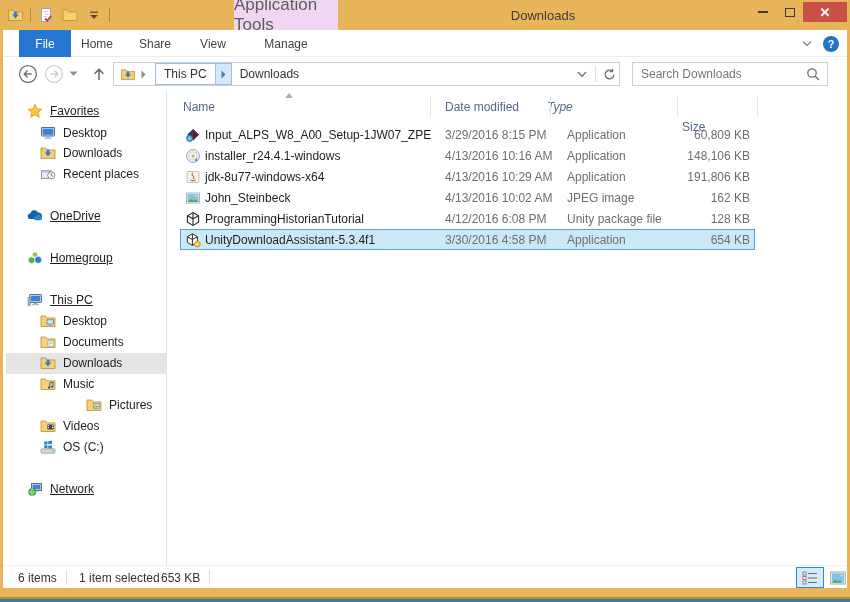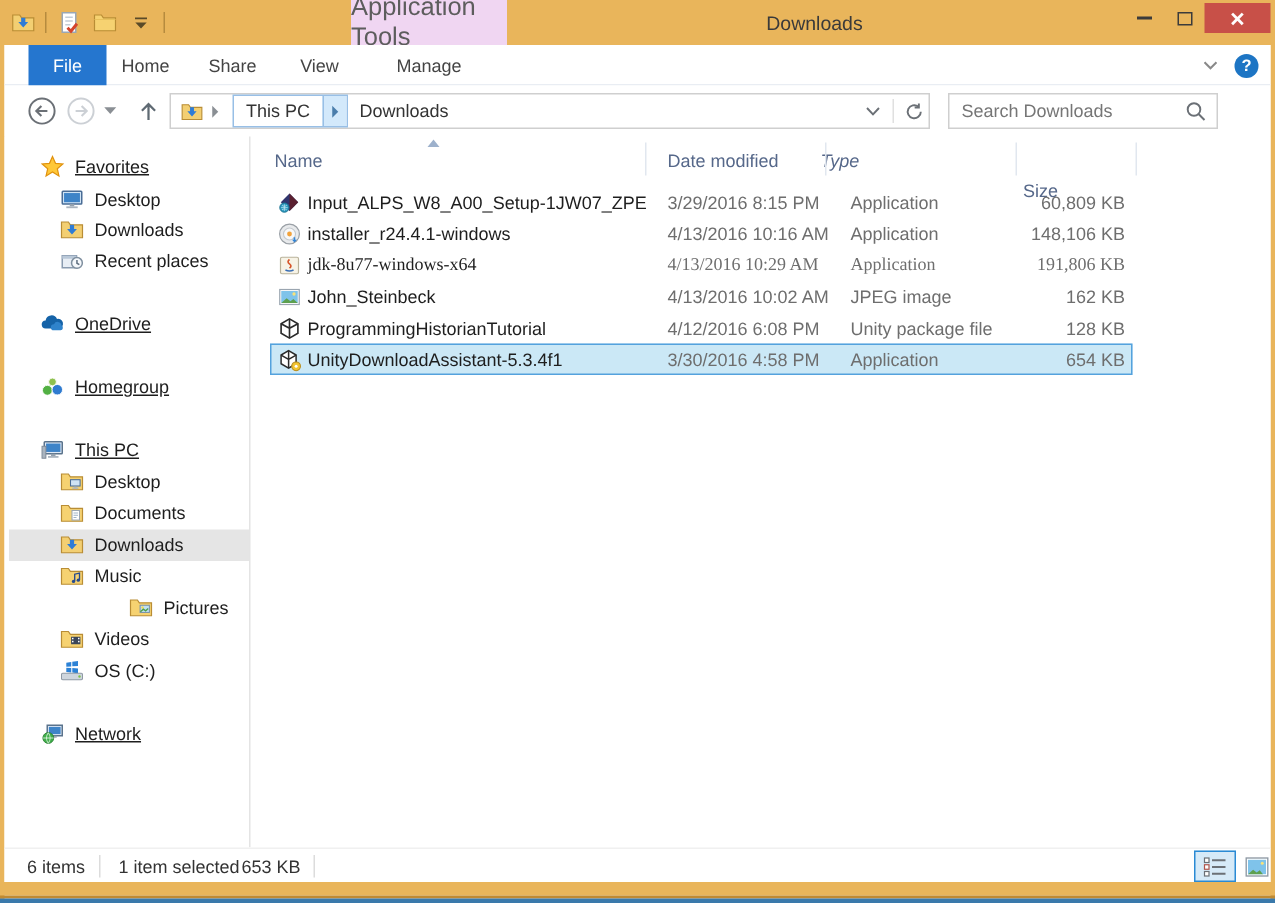--- a/index.html
+++ b/index.html
@@ -53,21 +53,21 @@
   .crumb-sep{margin:0 5px;display:flex;align-items:center;}
   .crumb{color:#333;padding:3px 6px;}
   .crumb-box{border:1px solid #98bfe6;display:flex;align-items:center;margin-left:4px;}
   .crumb-box .crumb{padding:3px 8px;}
   .crumb-box .chev-seg{width:16px;align-self:stretch;display:flex;align-items:center;justify-content:center;
     background:#d3e9fb;border-left:1px solid #98bfe6;}
   .crumb-current{margin-left:8px;color:#333;}
   .addr-right{position:absolute;right:0;top:0;height:22px;display:flex;align-items:center;}
   .addr-right .sep{width:1px;height:16px;background:#e0e0e0;margin:0 3px;}
   .addr-ctl{width:20px;height:20px;display:flex;align-items:center;justify-content:center;}
-  .searchbox{position:absolute;left:629px;top:5px;width:180px;height:24px;border:1px solid #cfcfcf;background:#fff;}
+  .searchbox{position:absolute;left:629px;top:5px;width:196px;height:24px;border:1px solid #cfcfcf;background:#fff;}
   .searchbox input{position:absolute;left:8px;top:1px;width:160px;height:20px;border:none;outline:none;
     font-family:"Liberation Sans",sans-serif;font-size:12px;color:#333;background:transparent;}
   .searchbox input::placeholder{color:#767676;}
   .search-ico{position:absolute;right:7px;top:4px;}
 
   
   .main{position:absolute;left:3px;top:91px;width:844px;height:474px;background:#fff;}
   .sidebar{position:absolute;left:0;top:0;width:163px;height:100%;}
   .side-divider{position:absolute;left:163px;top:0;width:1px;height:100%;background:#e4e4e4;}
   .srow{position:absolute;height:20px;display:flex;align-items:center;gap:7px;white-space:nowrap;color:#1e1e1e;}
@@ -475,21 +475,21 @@
               <circle cx="8" cy="8" r="1.6" fill="#f2a33c"></circle>
               <path d="M11 9.6v2.2h1.4l-2.1 2.4-2.1-2.4h1.4V9.6z" fill="#3285d6" transform="scale(.78) translate(4.2 3.4)"></path>
             </svg>
         </span>
         <span class="cell cell-name">installer_r24.4.1-windows</span>
         <span class="cell cell-date">4/13/2016 10:16 AM</span>
         <span class="cell cell-type">Application</span>
         <span class="cell cell-size">148,106 KB</span>
       </div>
 
-      <div class="frow" style="top:75px;font-family:Liberation Serif, serif;">
+      <div class="frow" style="top:75px;">
         <span class="cell cell-icon">
           <svg width="16" height="16" viewBox="0 0 16 16">
               <rect x="2" y="2.5" width="12" height="11" rx="1" fill="#f7f3e6" stroke="#b9b29a" stroke-width=".8"></rect>
               <path d="M8 4c-1.3 1-1.3 1.9 0 2.9s1.3 1.9 0 2.9" stroke="#d6552a" stroke-width="1.1" fill="none"></path>
               <path d="M5.3 11c1.7.9 3.7.9 5.4 0" stroke="#3a6fb5" stroke-width="1" fill="none"></path>
             </svg>
         </span>
         <span class="cell cell-name">jdk-8u77-windows-x64</span>
         <span class="cell cell-date">4/13/2016 10:29 AM</span>
         <span class="cell cell-type">Application</span>

